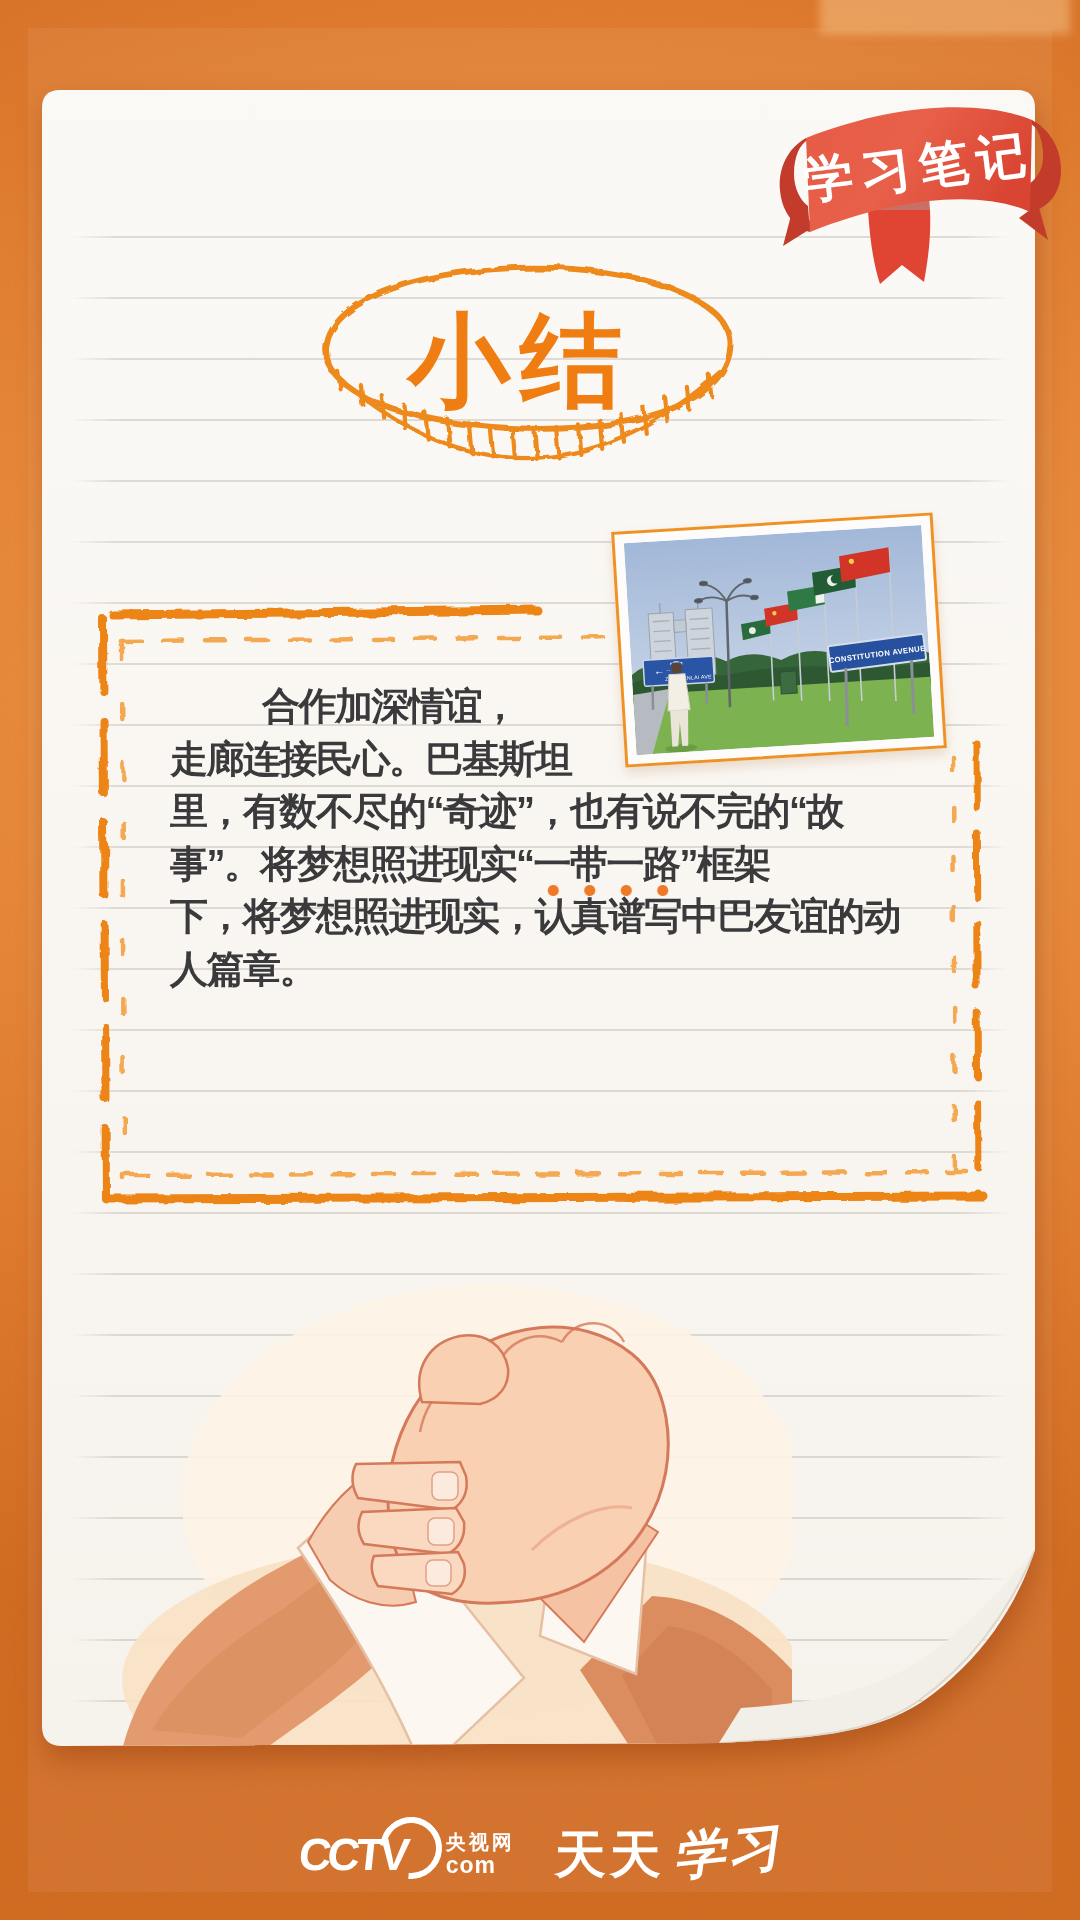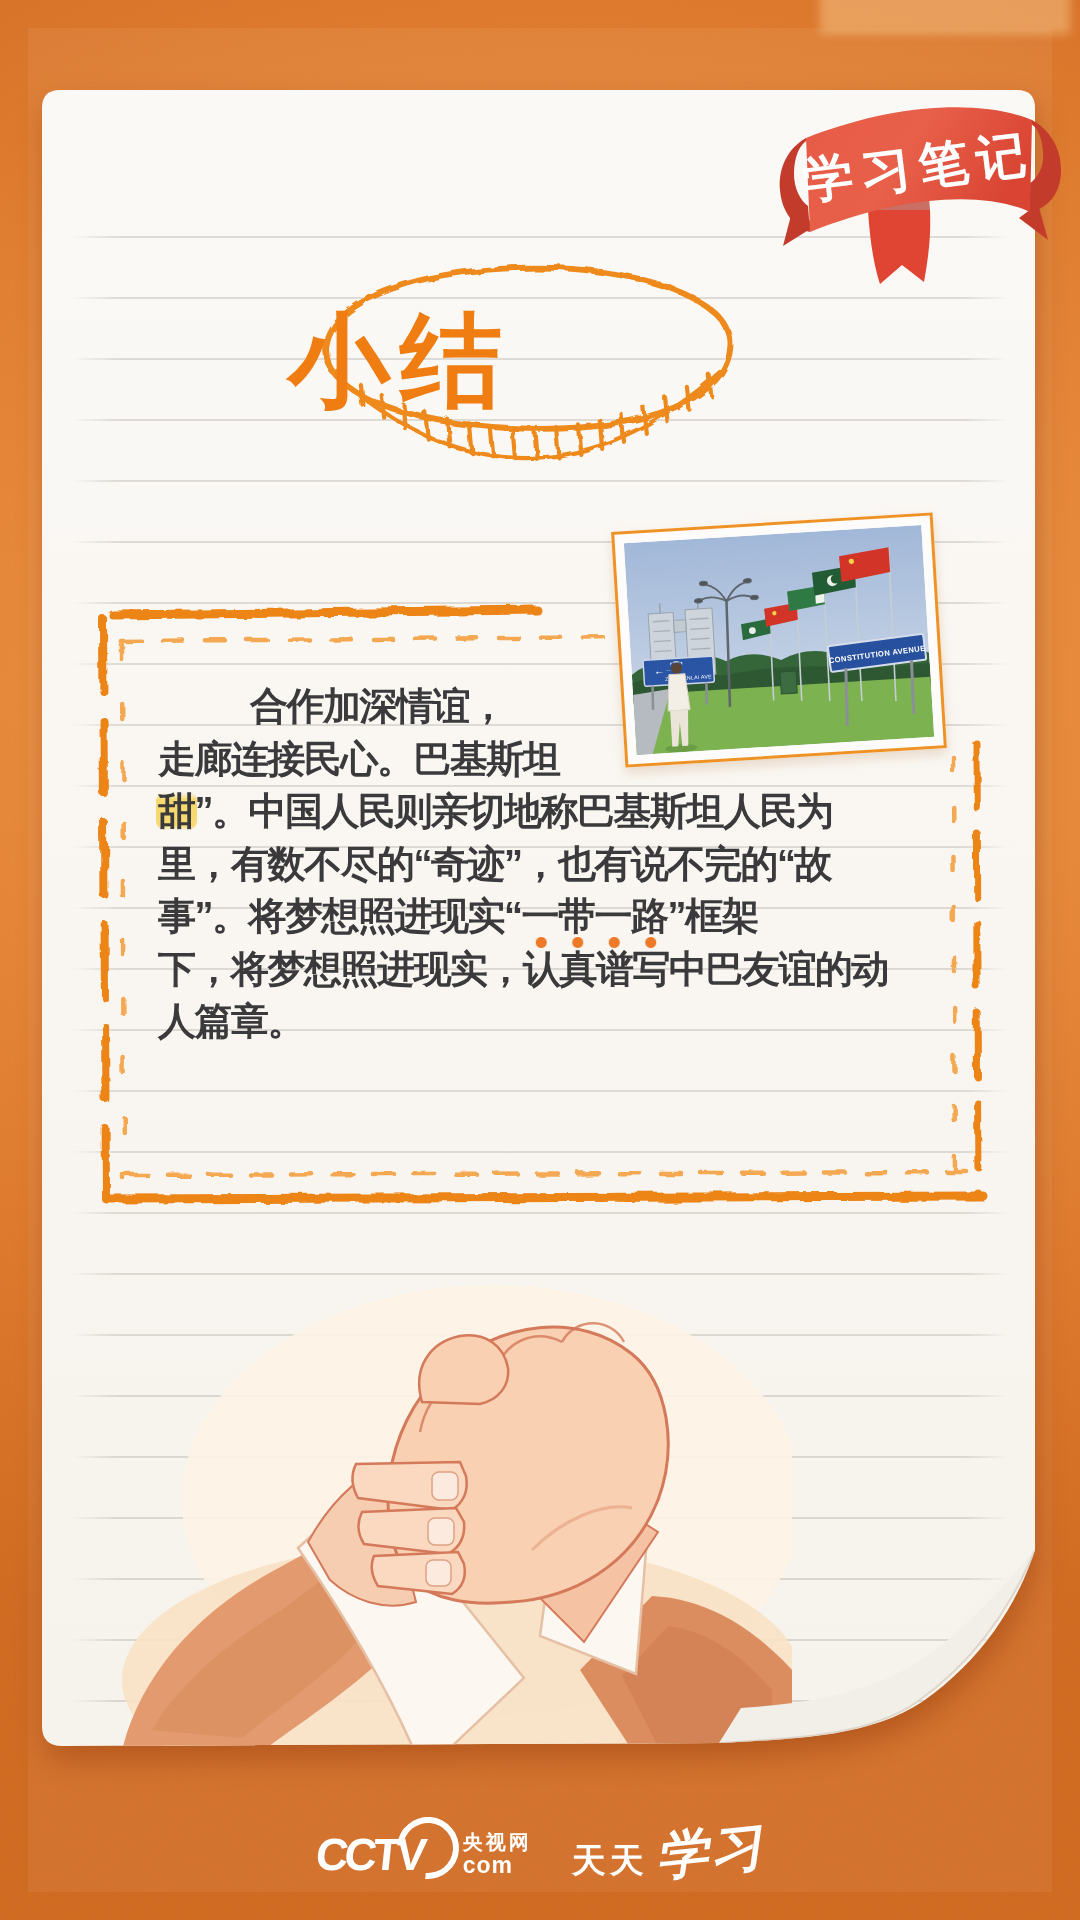--- a/index.html
+++ b/index.html
@@ -41,42 +41,42 @@
   
   .ribbon { position:absolute; left:748px; top:86px; width:332px; height:230px; }
   .ribbon text {
     font-family:"Liberation Sans","DejaVu Sans",sans-serif;
     font-weight:bold; font-size:50px; letter-spacing:8px; fill:#ffffff;
   }
 
   
   .oval-svg { position:absolute; left:278px; top:256px; width:500px; height:218px; }
   .page-title {
-    position:absolute; left:288px; top:294px; width:500px; text-align:left;
+    position:absolute; left:270px; top:294px; width:500px; text-align:center;
     font-size:102px; font-weight:900; color:#ef7d12; letter-spacing:10px;
   }
 
   
   .note-box { position:absolute; left:85px; top:595px; width:910px; height:620px; }
 
   
   .photo {
     position:absolute; left:618px; top:522px; transform:rotate(-3.5deg);
     border:3px solid #ef9226; padding:9px; background:#fdfcfa;
     box-shadow:0 6px 12px rgba(160,90,20,0.18);
   }
   .photo svg { display:block; }
 
   
   .article {
     position:absolute; left:158px; top:680px; width:846px;
     font-size:38px; line-height:52.5px; font-weight:600; letter-spacing:-1.5px;
     color:#3a3a3c;
   }
-  .article .line { white-space:nowrap; }
+  .article .line { white-space:nowrap;margin-left:12px; }
   .article .line.indent { padding-left:92px; }
   .seg-highlight {
     background:linear-gradient(180deg, rgba(247,216,92,0) 6%, rgba(246,213,94,0.88) 22%, rgba(246,213,94,0.88) 84%, rgba(247,216,92,0) 96%);
     border-radius:12px; padding:0 2px; margin:0 -2px;
   }
   .seg-dots {
     padding-bottom:12px;
     background-image:radial-gradient(circle, #ee7a28 5px, rgba(238,122,40,0) 6px);
     background-size:36.5px 13px; background-position:1px 100%; background-repeat:repeat-x;
   }
@@ -93,21 +93,21 @@
   .cctv-word { font-size:45px; font-weight:900; letter-spacing:-4px; transform:skewX(-6deg); }
   .cctv-circle {
     width:50px; height:50px; border:6px solid #fff; border-radius:50%;
     border-left-color:transparent; transform:rotate(-40deg);
     margin-left:-26px; margin-top:-14px;
   }
   .cctv-col { display:flex; flex-direction:column; margin-left:4px; line-height:1.05; }
   .cctv-cn { font-size:20px; letter-spacing:3px; font-weight:600; }
   .cctv-com { font-size:23px; font-weight:700; letter-spacing:1px; }
   .brand { display:flex; align-items:baseline; }
-  .brand .t1 { font-size:34px; font-weight:800; letter-spacing:4px; }
+  .brand .t1 { font-size:51px; font-weight:800; letter-spacing:4px; }
   .brand .t2 { font-size:52px; font-weight:700; font-style:italic; letter-spacing:2px;
     transform:rotate(-6deg) translateY(-3px); display:inline-block; margin-left:8px; }
 </style>
 </head>
 <body>
 
 <div class="stage">
 
   <div class="bg-mat"></div>
   <div class="bg-tab"></div>
@@ -193,21 +193,20 @@
       <path d="M 36,46 L 558,42" stroke="#f4a851" stroke-width="4.5" stroke-dasharray="20 22"></path>
       <path d="M 37,50 L 39,584" stroke="#f4a851" stroke-width="4.5" stroke-dasharray="15 44"></path>
       <path d="M 868,162 L 870,582" stroke="#f4a851" stroke-width="4.5" stroke-dasharray="14 36"></path>
       <path d="M 42,580 L 882,577" stroke="#f4a851" stroke-width="4.5" stroke-dasharray="21 20"></path>
     </g>
   </svg>
 
   <div class="article" id="article">
       <div class="line indent"><span>合作加深情谊，</span></div>
       <div class="line"><span>走廊连接民心。巴基斯坦</span></div>
-      <div class="line"><span class="seg-highlight">甜</span><span>”。中国人民则亲切地称巴基斯坦人民为</span></div>
       <div class="line"><span>里，有数不尽的“奇迹”，也有说不完的“故</span></div>
       <div class="line"><span>事”。将梦想照进现实“</span><span class="seg-dots">一带一路</span><span>”框架</span></div>
       <div class="line"><span>下，将梦想照进现实，认真谱写中巴友谊的动</span></div>
       <div class="line"><span>人篇章。</span></div>
     </div>
 
   <svg class="oval-svg" viewBox="0 0 545 260">
     <g filter="url(#rough)" stroke="#ee8a1e" fill="none" stroke-linecap="round">
       <path d="M 273,14 C 150,16 40,48 32,108 C 26,160 120,202 272,206 C 420,209 512,168 514,106 C 516,50 400,12 273,14 Z" stroke-width="7"></path>
       <path d="M 38,138 Q 271,345 504,136" stroke-width="5"></path>

